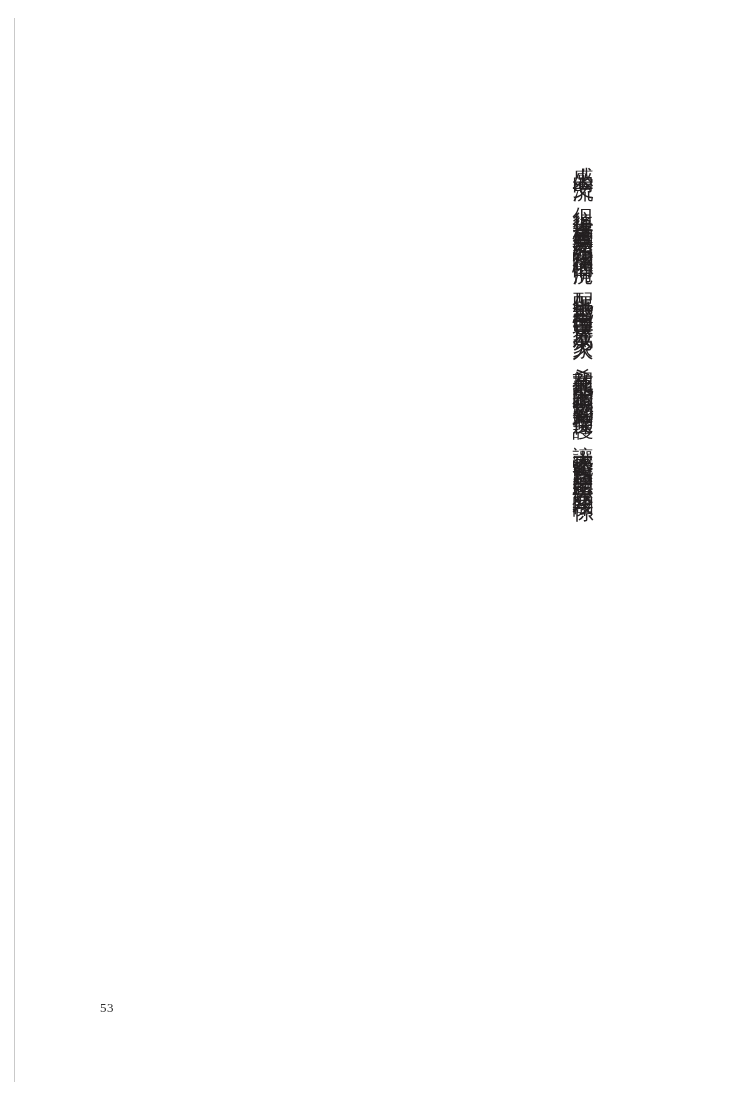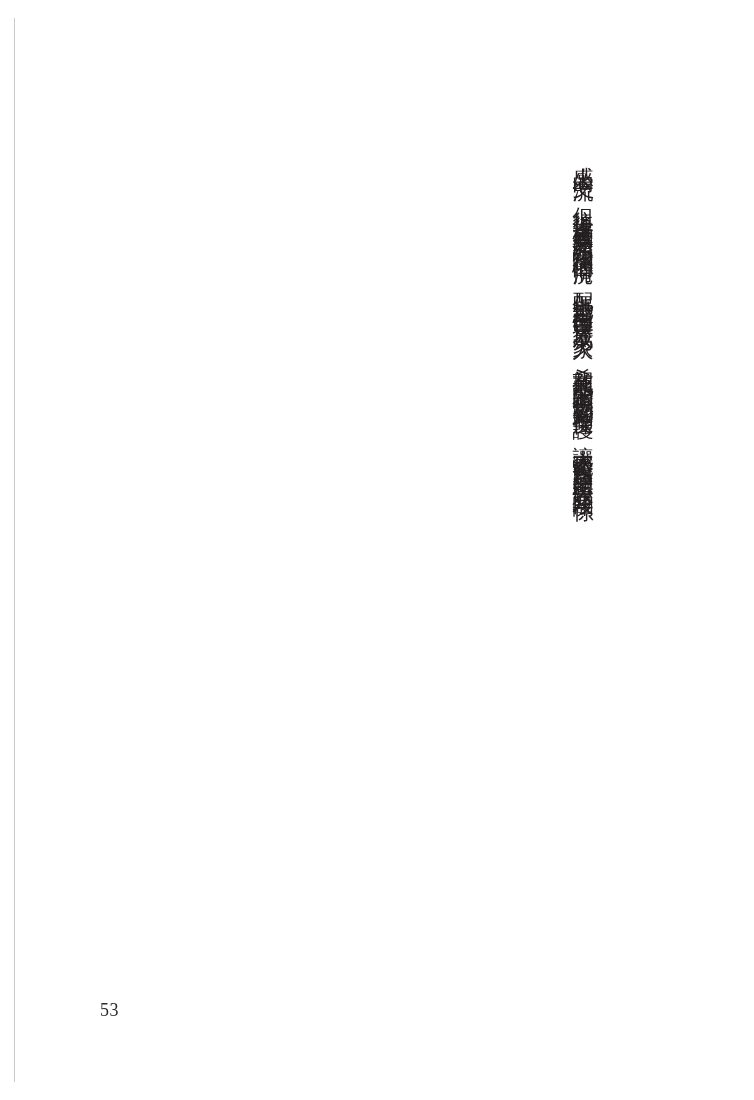--- a/index.html
+++ b/index.html
@@ -50,21 +50,21 @@
 
   .paragraph {
     margin: 0;
     padding: 0;
   }
 
   .folio {
     position: absolute;
     left: 100px;
     top: 1000px;
-    font-size: 18px;
+    font-size: 13px;
     color: #2b2b2b;
     letter-spacing: 0.5px;
     font-family: "Liberation Serif", "DejaVu Serif", serif;
   }
 </style>
 </head>
 <body>
 
 <div class="page">
 

